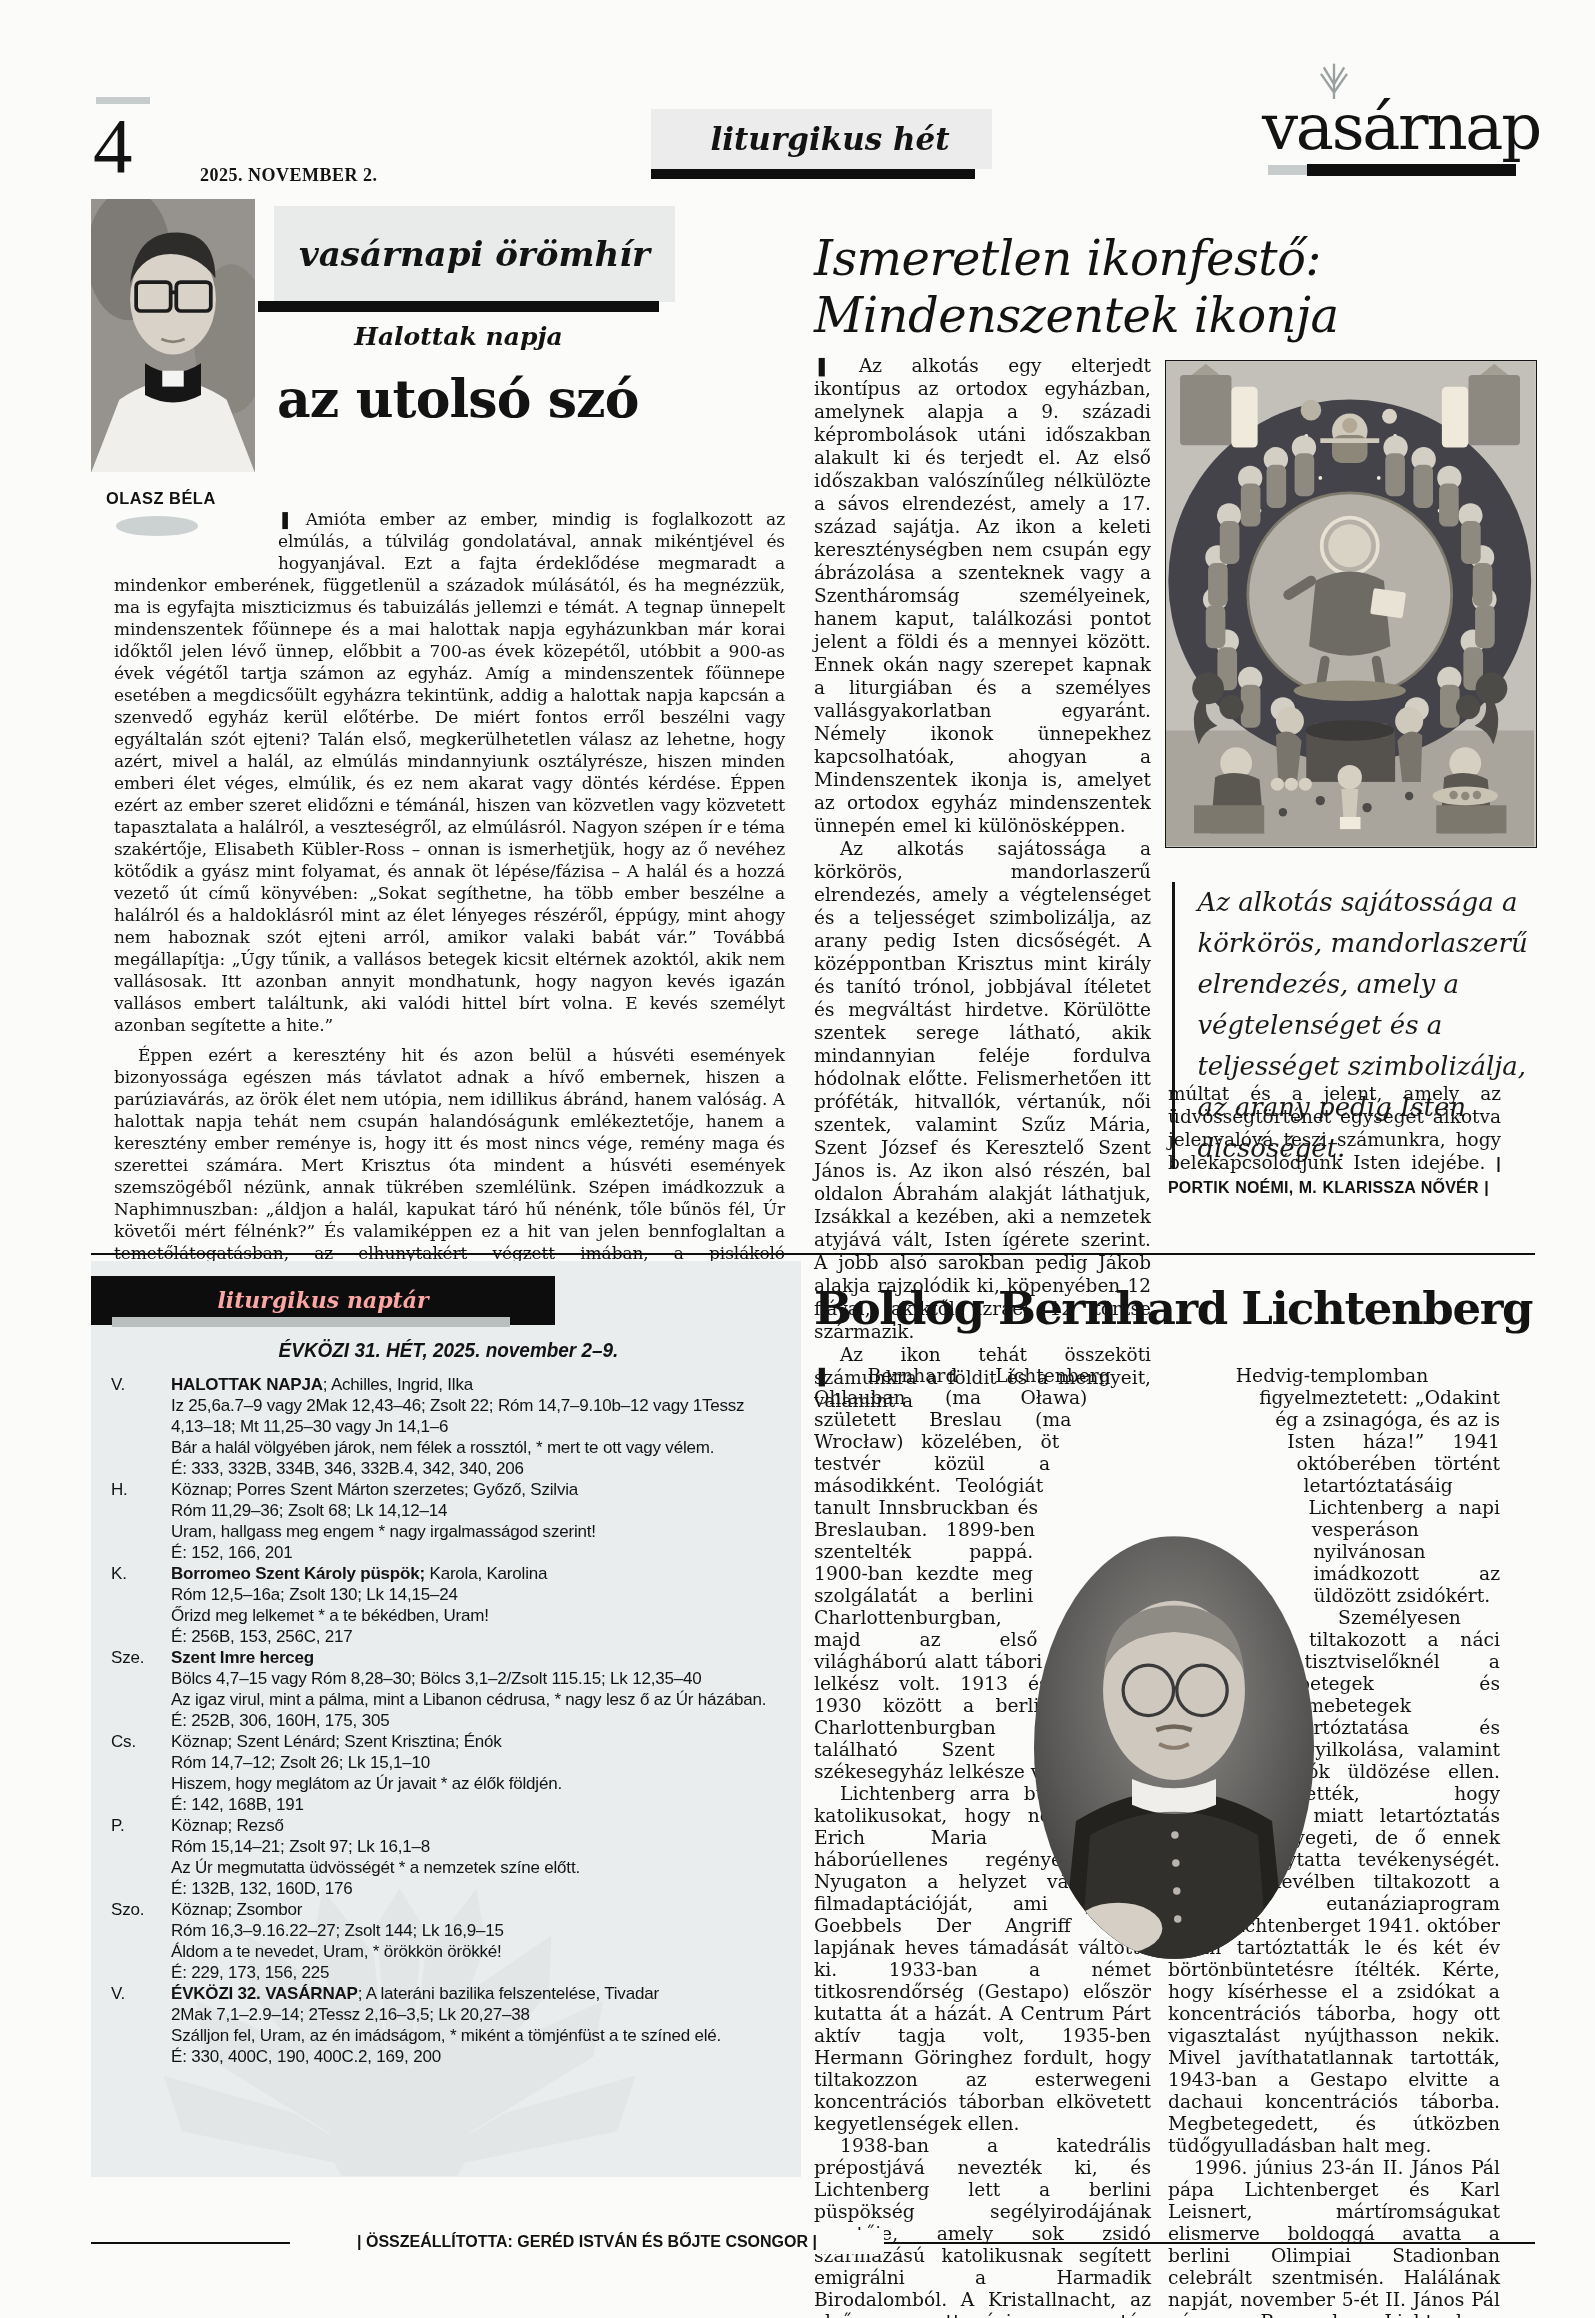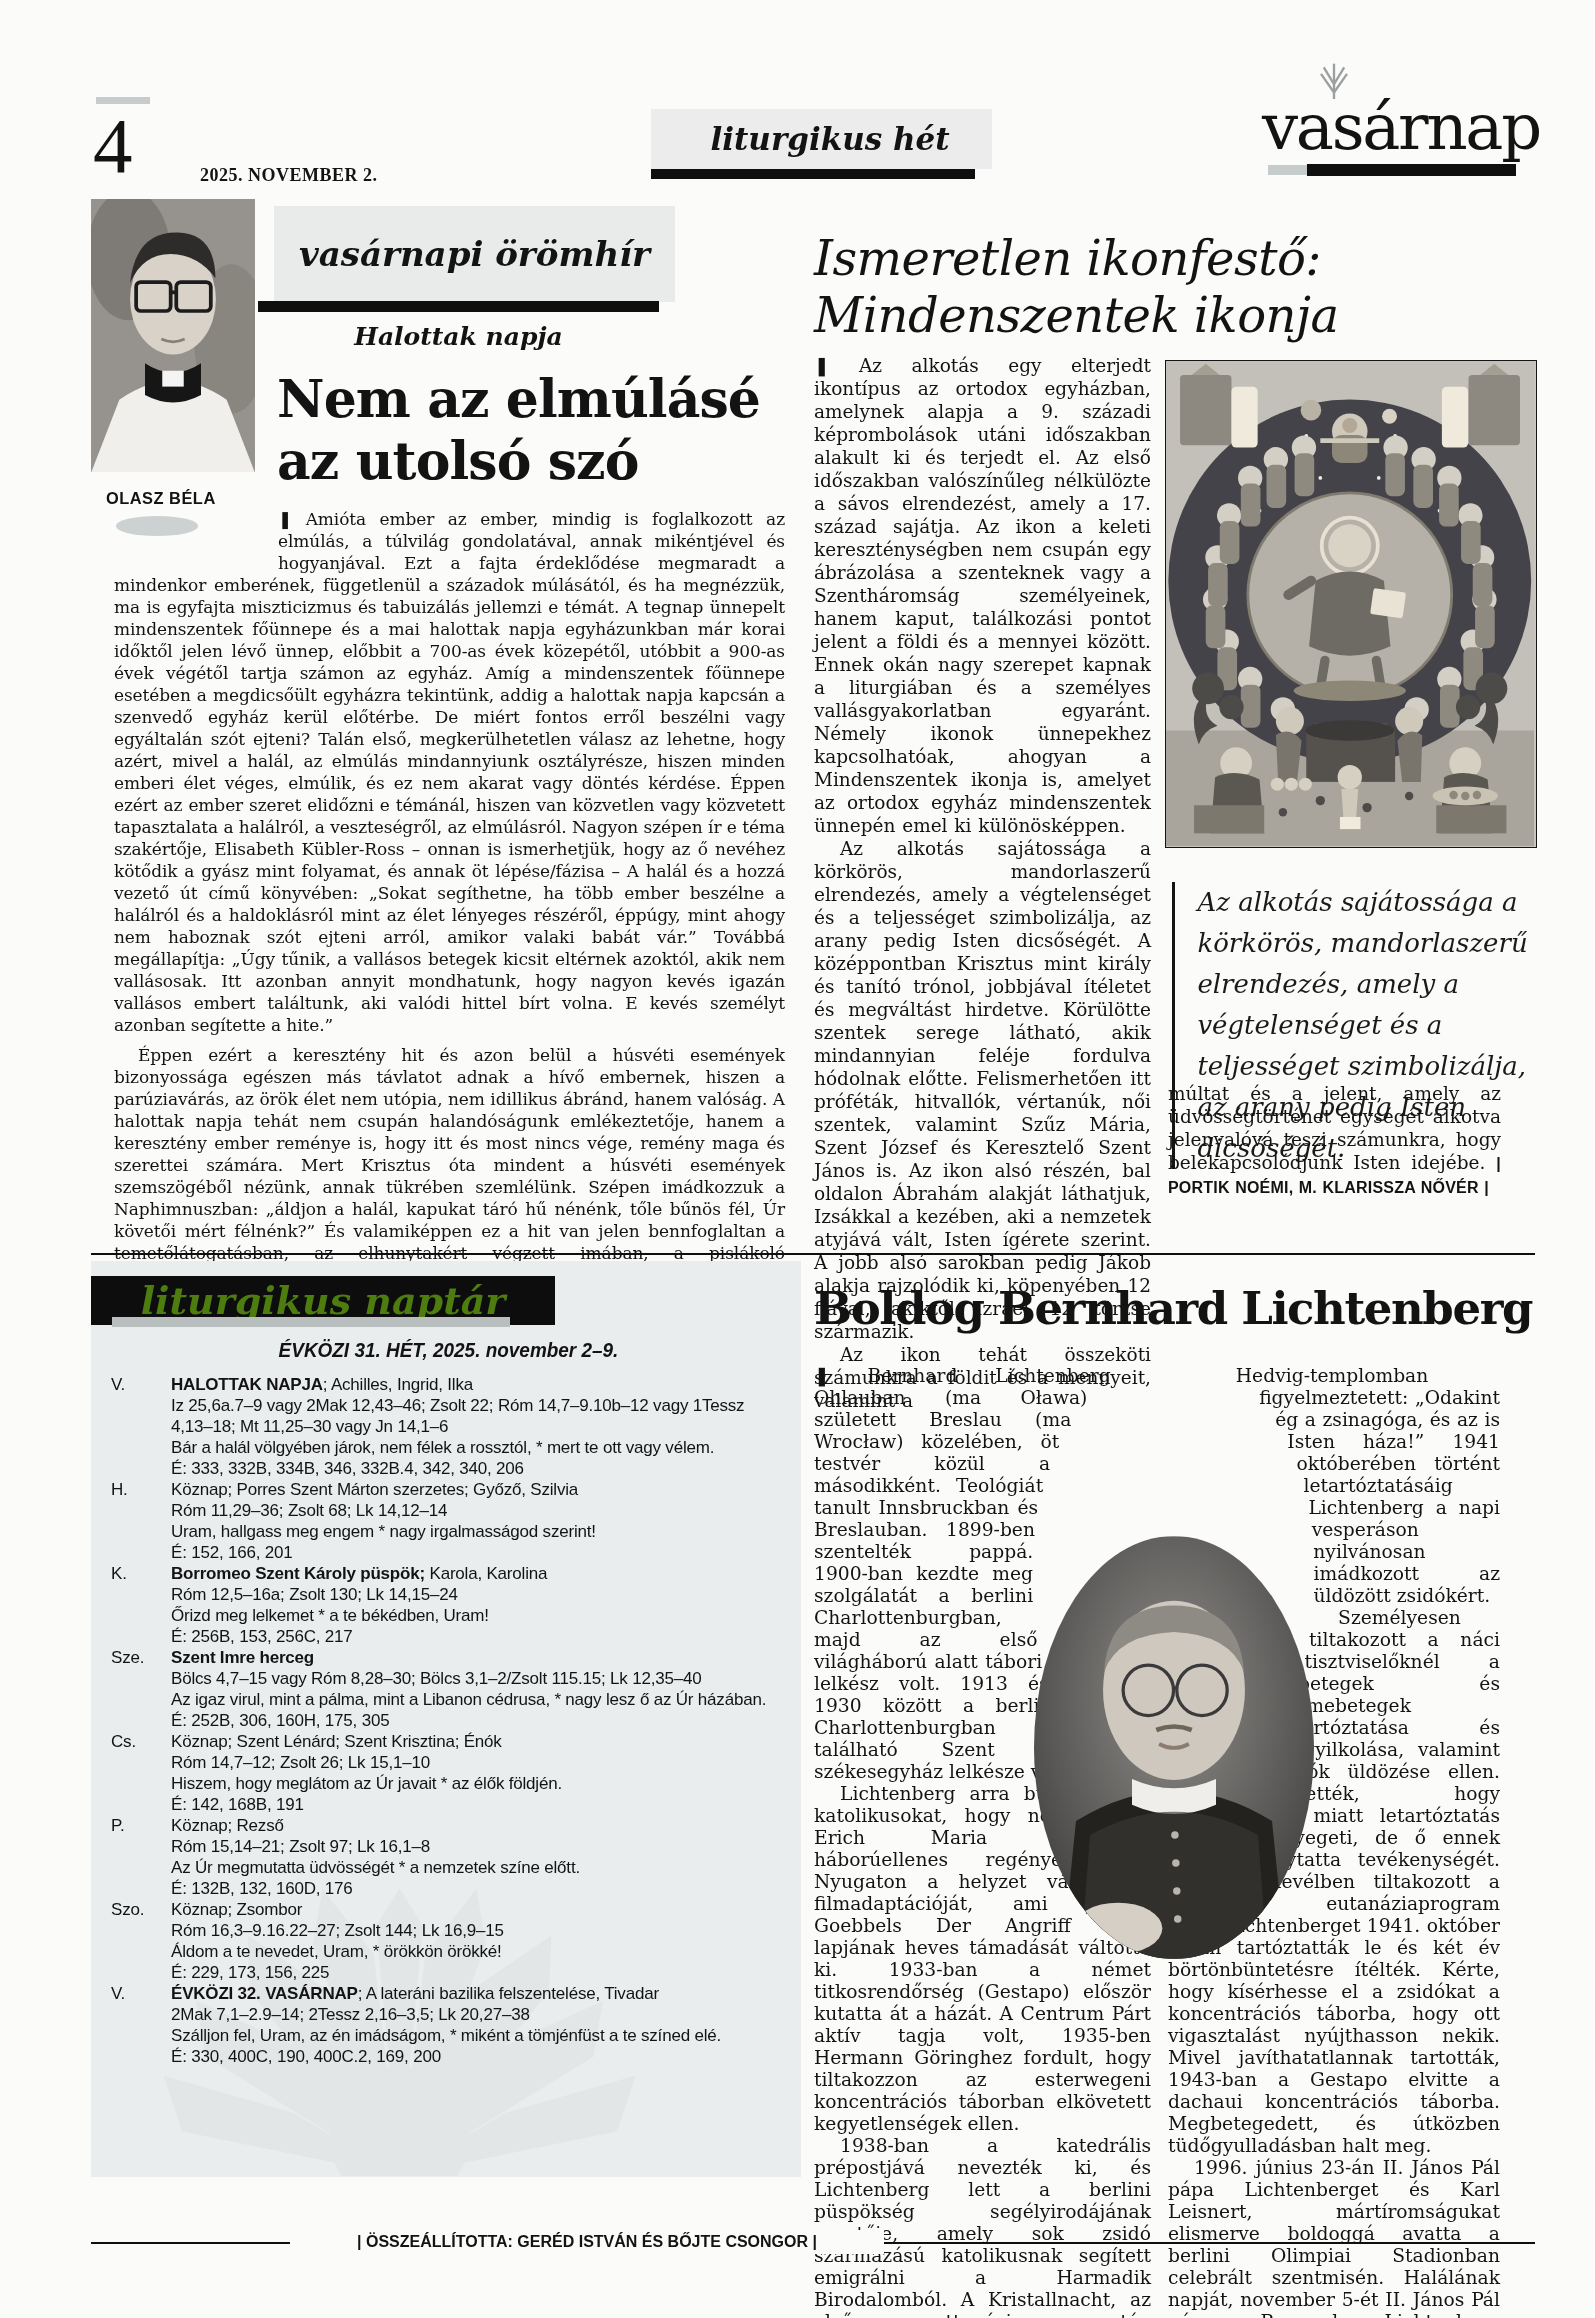--- a/index.html
+++ b/index.html
@@ -32,21 +32,21 @@
   .body3 p{margin:0;}
   .body3 p.ind{text-indent:26px;}
   .cutR{float:right;width:118px;height:423px;margin-top:172px;
         shape-outside:ellipse(140px 211px at 140px 211px);}
   .cutL{float:left;width:146px;height:423px;margin-top:171px;
         shape-outside:ellipse(140px 211px at 5.6px 211px);}
   .pullquote{font-style:italic;font-size:26px;line-height:41px;border-left:3.3px solid #141414;padding-left:22.4px;color:#1a1a1a;}
   .credit{font-family:"Liberation Sans", sans-serif;font-weight:bold;font-size:16px;letter-spacing:0.2px;}
   
   .panel{background:#eaeded;}
-  .napbanner{background:#0d0d0d;color:#4d7c0f;text-align:center;font-style:italic;font-weight:bold;font-size:38px;}
+  .napbanner{background:#0d0d0d;color:#fca5a5;text-align:center;font-style:italic;font-weight:bold;font-size:22px;}
   .napheading{font-family:"Liberation Sans", sans-serif;font-weight:bold;font-style:italic;font-size:20.6px;
               text-align:center;transform:scaleX(.92);}
   .naplist{font-family:"Liberation Sans", sans-serif;font-size:17px;line-height:21px;letter-spacing:-0.2px;}
   .naprow{display:flex;}
   .napabbr{width:60px;flex:none;}
   .napcontent{flex:1;}
   .napbold{font-weight:bold;}
   
   .footlabel{font-family:"Liberation Sans", sans-serif;font-weight:bold;font-size:16px;text-align:center;background:#fbfbfa;}
   .imgframe{border:1.9px solid #141414;box-sizing:border-box;overflow:hidden;}
@@ -96,21 +96,20 @@
       <path d="M115 352 Q175 392 235 352 L235 420 Q175 452 115 420 Z" fill="#161616"></path>
       <rect x="152" y="368" width="46" height="34" fill="#f4f4f2"></rect>
     </svg>
   </div>
 
   <div class="abs kickbox" style="left:258px;top:206px;width:401px;height:96px;line-height:96px;">vasárnapi örömhír</div>
   <div class="abs blackbar" style="left:258px;top:301px;width:401px;height:10.7px;"></div>
   <div class="abs topic" style="left:258px;top:322px;width:401px;">Halottak napja</div>
 
   <div class="abs h1a" style="left:277px;top:368px;width:523px;">
-    <div>Nem az elmúlásé</div>
     <div>az utolsó szó</div>
   </div>
 
   <div class="abs byline" style="left:106px;top:489px;">OLASZ BÉLA</div>
   <div class="abs" style="left:116px;top:516px;width:82px;height:19.6px;background:#ccd2d2;border-radius:50%;"></div>
 
   <div class="abs body1" style="left:106px;top:500px;width:687px;height:734px;">
     <div class="lead-float"></div>
     <p>❚ Amióta ember az ember, mindig is foglalkozott az elmúlás, a túlvilág gondolatával, annak mikéntjével és hogyanjával. Ezt a fajta érdeklődése megmaradt a mindenkor emberének, függetlenül a századok múlásától, és ha megnézzük, ma is egyfajta miszticizmus és tabuizálás jellemzi e témát. A tegnap ünnepelt mindenszentek főünnepe és a mai halottak napja egyházunkban már korai időktől jelen lévő ünnep, előbbit a 700-as évek közepétől, utóbbit a 900-as évek végétől tartja számon az egyház. Amíg a mindenszentek főünnepe esetében a megdicsőült egyházra tekintünk, addig a halottak napja kapcsán a szenvedő egyház kerül előtérbe. De miért fontos erről beszélni vagy egyáltalán szót ejteni? Talán első, megkerülhetetlen válasz az lehetne, hogy azért, mivel a halál, az elmúlás mindannyiunk osztályrésze, hiszen minden emberi élet véges, elmúlik, és ez nem akarat vagy döntés kérdése. Éppen ezért az ember szeret elidőzni e témánál, hiszen van közvetlen vagy közvetett tapasztalata a halálról, a veszteségről, az elmúlásról. Nagyon szépen ír e téma szakértője, Elisabeth Kübler-Ross – onnan is ismerhetjük, hogy az ő nevéhez kötődik a gyász mint folyamat, és annak öt lépése/fázisa – A halál és a hozzá vezető út című könyvében: „Sokat segíthetne, ha több ember beszélne a halálról és a haldoklásról mint az élet lényeges részéről, éppúgy, mint ahogy nem haboznak szót ejteni arról, amikor valaki babát vár.” Továbbá megállapítja: „Úgy tűnik, a vallásos betegek kicsit eltérnek azoktól, akik nem vallásosak. Itt azonban annyit mondhatunk, hogy nagyon kevés igazán vallásos embert találtunk, aki valódi hittel bírt volna. E kevés személyt azonban segítette a hite.”</p>
     <p class="ind">Éppen ezért a keresztény hit és azon belül a húsvéti események bizonyossága egészen más távlatot adnak a hívő embernek, hiszen a parúziavárás, az örök élet nem utópia, nem idillikus ábránd, hanem valóság. A halottak napja tehát nem csupán halandóságunk emlékeztetője, hanem a keresztény ember reménye is, hogy itt és most nincs vége, remény maga és szerettei számára. Mert Krisztus óta mindent a húsvéti események szemszögéből nézünk, annak tükrében szemlélünk. Szépen imádkozzuk a Naphimnuszban: „áldjon a halál, kapukat táró hű nénénk, tőle bűnös fél, Úr követői mért félnénk?” És valamiképpen ez a hit van jelen bennfoglaltan a temetőlátogatásban, az elhunytakért végzett imában, a pislákoló gyertyalángban és a sírokra helyezett virágokban, hiszen nem az elmúlásé az utolsó szó. A feltámadás ígérete ad értelmet életünknek és felelősséget tetteinknek, mert csak ennek fényében értelmezhető a földi élet.</p>

